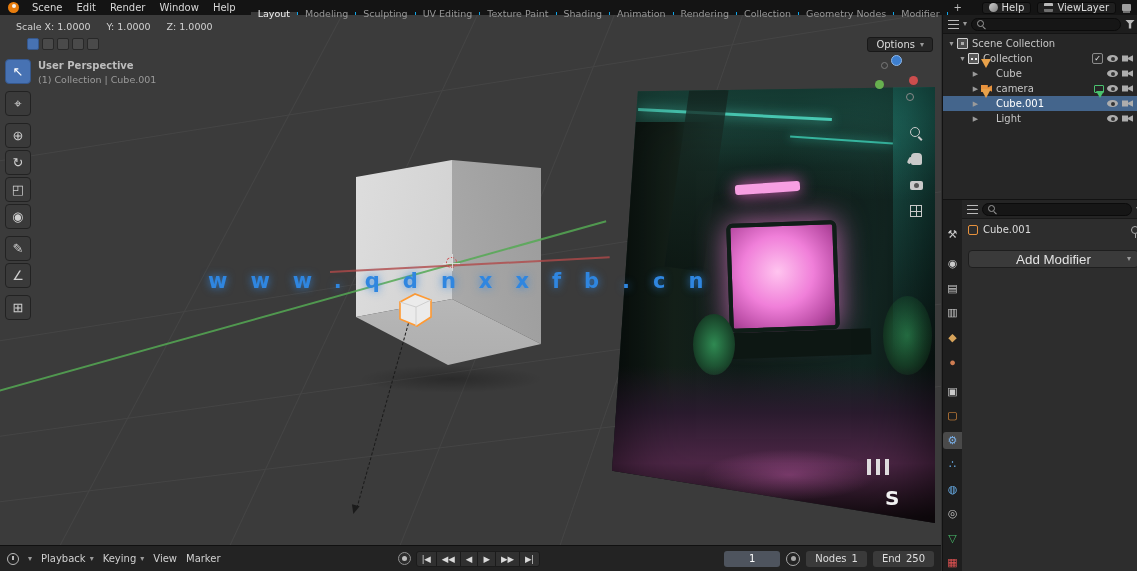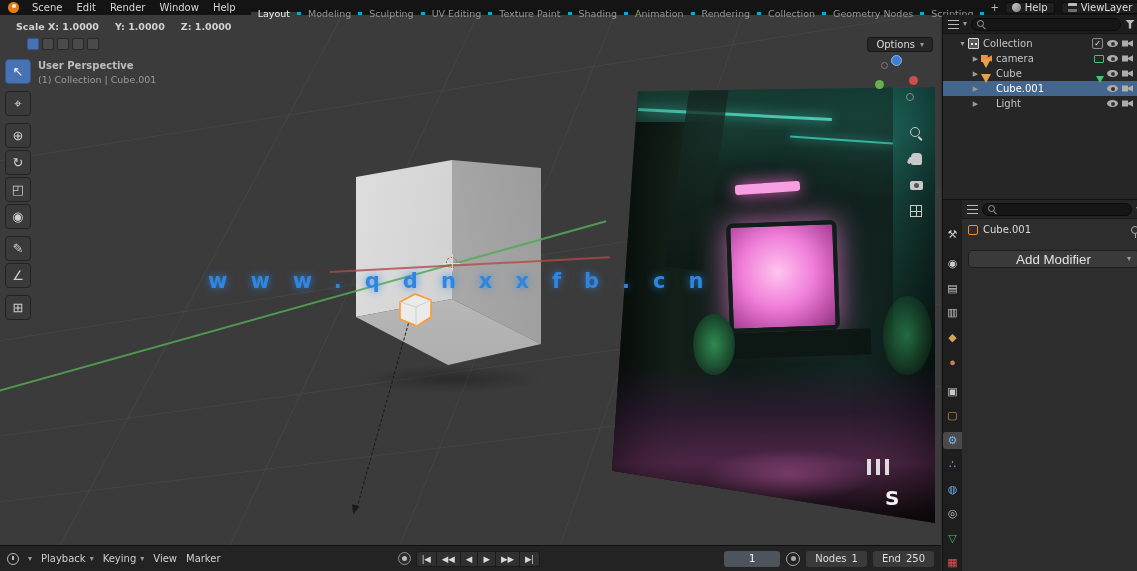--- a/index.html
+++ b/index.html
@@ -7,33 +7,33 @@
   body { font-family:"DejaVu Sans","Liberation Sans",sans-serif; }
   #app { position:relative; width:1137px; height:571px; background:#303030; overflow:hidden; font-size:10px; color:#c8c8c8; }
 
   
   #topbar { position:absolute; left:0; top:0; width:1137px; height:15px; background:#141414; display:flex; align-items:center; padding:0 4px; z-index:30; }
   .blogo { position:relative; width:15px; height:11px; margin:0 3px; flex:none; }
   .blogo::before { content:""; position:absolute; left:1px; top:0; width:11px; height:11px; border-radius:50%; background:#e87d0d; }
   .blogo::after { content:""; position:absolute; left:5px; top:2px; width:4px; height:4px; border-radius:50%; background:#f4f4f4; }
   .menu { padding:0 7px; color:#d8d8d8; cursor:default; white-space:nowrap; }
   .tabs { display:flex; margin-left:8px; height:15px; align-items:stretch; }
-  .tab { padding:0 7px; color:#969696; display:flex; align-items:center; border-right:4px solid #0ea5e9; white-space:nowrap; font-size:9.5px;margin-top:12px; }
+  .tab { padding:0 7px; color:#969696; display:flex; align-items:center; border-right:1px solid #0ea5e9; white-space:nowrap; font-size:9.5px;margin-top:12px; }
   .tab.active { background:#3a3a3a; color:#f0f0f0; }
   .tab-add { padding:0 6px; color:#bdbdbd; display:flex; align-items:center; }
   .tb-right { margin-left:auto; display:flex; align-items:center; gap:6px; padding-right:2px; }
   .tbw { display:flex; align-items:center; gap:4px; background:#1f1f1f; border:1px solid #0b0b0b; border-radius:3px; padding:0 6px; height:12px; color:#dcdcdc; }
   .tb-ic { width:9px; height:9px; flex:none; border-radius:2px; background:linear-gradient(135deg,#cfcfcf,#7e7e7e); }
   .tb-ic.round { border-radius:50%; }
   .tb-ic.layers { background:transparent; border-top:3px solid #b9b9b9; border-bottom:3px solid #6f6f6f; height:9px; border-radius:1px; }
   .tb-ic.display { background:#9d9d9d; border-radius:1px; box-shadow:0 3px 0 -1px #6f6f6f; height:7px; }
 
   
   #viewport { position:absolute; left:0; top:15px; width:941px; height:530px; background:#3b3b3b; overflow:hidden; }
-  .op-status { position:absolute; left:16px; top:6px; display:flex; gap:16px; color:#d2d2d2; font-size:9.5px; z-index:9;font-weight:bold; }
+  .op-status { position:absolute; left:16px; top:6px; display:flex; gap:16px; color:#d2d2d2; font-size:9.5px; z-index:9; }
   .vp-toggles { position:absolute; left:27px; top:23px; display:flex; gap:3px; z-index:9; }
   .vp-toggle { width:12px; height:12px; background:#4a4a4a; border:1px solid #282828; border-radius:2px; }
   .vp-toggle.on { background:#4772b3; border-color:#35578c; }
   .options-btn { position:absolute; right:8px; top:22px; height:15px; background:#272727; border:1px solid #181818; border-radius:3px; color:#dcdcdc; display:flex; align-items:center; gap:5px; padding:0 8px; z-index:9; }
   .chev { color:#9a9a9a; font-size:8px; line-height:1; }
   .view-label { position:absolute; left:38px; top:45px; color:#bdbdbd; z-index:9;font-weight:bold; }
   .context-label { position:absolute; left:38px; top:59px; color:#9b9b9b; font-size:9.5px; z-index:9; }
 
   .tool-col { position:absolute; left:5px; top:44px; display:flex; flex-direction:column; gap:2px; z-index:9; }
   .tool { width:26px; height:25px; background:#3a3a3a; border:1px solid #222; border-radius:4px; color:#cfcfcf; font-size:13px; display:flex; align-items:center; justify-content:center; padding:0; }
@@ -182,21 +182,21 @@
       <span class="tab active">Layout</span>
       <span class="tab">Modeling</span>
       <span class="tab">Sculpting</span>
       <span class="tab">UV Editing</span>
       <span class="tab">Texture Paint</span>
       <span class="tab">Shading</span>
       <span class="tab">Animation</span>
       <span class="tab">Rendering</span>
       <span class="tab">Collection</span>
       <span class="tab">Geometry Nodes</span>
-      <span class="tab">Scripting</span>
+      <span class="tab">Modifier</span>
       <span class="tab-add">+</span>
     </nav>
     <div class="tb-right">
       <span class="tbw">
         <span class="tb-ic round"></span>
         <span>Help</span>
       </span>
       <span class="tbw">
         <span class="tb-ic layers"></span>
         <span>ViewLayer</span>
@@ -338,44 +338,49 @@
       <span class="ed-ic"></span>
       <span class="chev">▾</span>
       <div class="searchbox">
         <span class="ic-mag-s"></span>
         <input class="search-input" style="">
       </div>
       <span class="funnel"></span>
 
     </div>
     <div class="ol-rows">
+      <div class="ol-row" style="padding-left:3px;">
+        <button class="ol-caret">▼</button>
+        <span class="ol-ic oic-scenecol"></span>
+        <span class="ol-label">Scene Collection</span>
+      </div>
       <div class="ol-row" style="padding-left:14px;justify-content:center;">
         <button class="ol-caret">▼</button>
         <span class="ol-ic oic-collection"></span>
         <span class="ol-label">Collection</span>
         <span class="ol-right">
           <span class="oic-check"></span>
           <span class="ic-eye"></span>
           <span class="ic-camvis"></span>
         </span>
       </div>
       <div class="ol-row" style="padding-left:27px;">
         <button class="ol-caret">▶</button>
-        <span class="ol-ic oic-camera"></span>
-        <span class="ol-label">camera</span>
-        <span class="ol-after oic-screen"></span>
+        <span class="ol-ic"><span class="oic-mesh"></span></span>
+        <span class="ol-label">Cube</span>
         <span class="ol-right">
           <span class="ic-eye"></span>
           <span class="ic-camvis"></span>
         </span>
       </div>
       <div class="ol-row" style="padding-left:27px;">
         <button class="ol-caret">▶</button>
-        <span class="ol-ic"><span class="oic-mesh"></span></span>
-        <span class="ol-label">Cube</span>
+        <span class="ol-ic oic-camera"></span>
+        <span class="ol-label">camera</span>
+        <span class="ol-after oic-screen"></span>
         <span class="ol-right">
           <span class="ic-eye"></span>
           <span class="ic-camvis"></span>
         </span>
       </div>
       <div class="ol-row selected" style="padding-left: 27px; background-color: rgb(68, 101, 140);">
         <button class="ol-caret">▶</button>
         <span class="ol-ic"><span class="oic-mesh"></span></span>
         <span class="ol-label">Cube.001</span>
         <span class="ol-after"><span class="oic-meshdata"></span></span>

